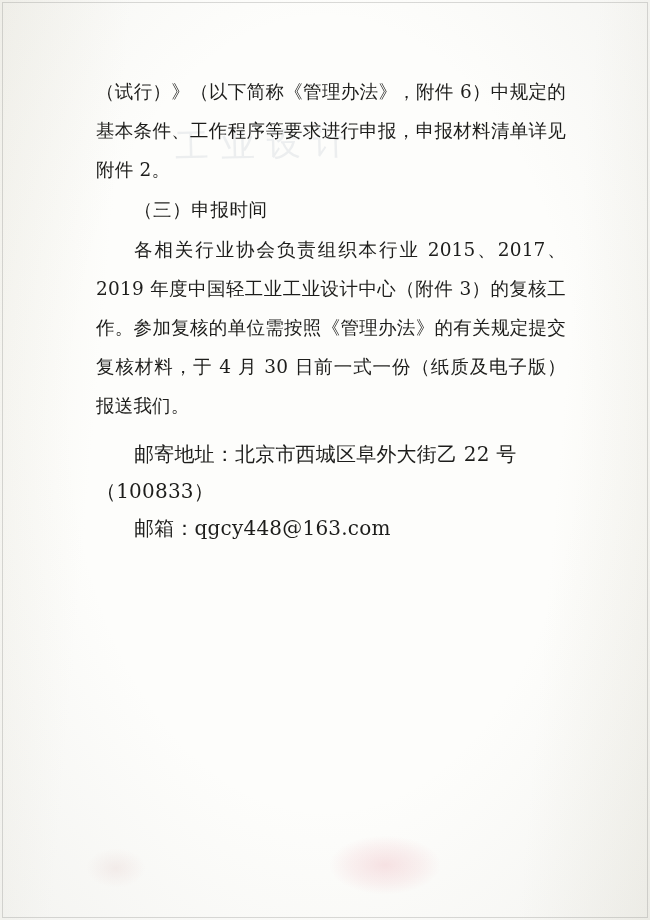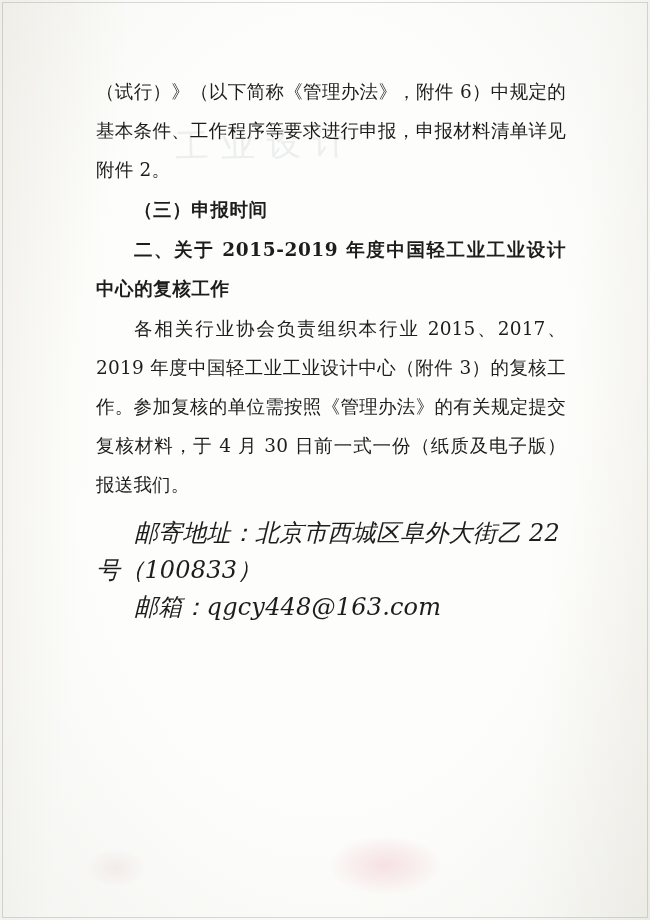--- a/index.html
+++ b/index.html
@@ -92,33 +92,32 @@
     text-justify: inter-ideograph;
     letter-spacing: 0.2px;
     font-family: "DejaVu Serif", "Liberation Serif", serif;
   }
 
   p.indent {
     text-indent: 38px;
   }
 
   p.heading {
-    font-weight: bold;
+    font-weight: normal;
     letter-spacing: 0.6px;
   }
 
   
   .contact-line {
     margin: 0;
-    font-size: 24px;
+    font-size: 20px;
     line-height: 37px;
     color: #1d1d1b;
     text-indent: 38px;
     letter-spacing: 0.2px;
-    font-style: italic;
   }
   .contact-gap {
     height: 10px;
   }
 </style>
 </head>
 <body>
 
 <div id="page">
 
@@ -130,21 +129,20 @@
 
   <div id="content">
 
     <p class="para">（试行）》（以下简称《管理办法》，附件 6）中规定的基本条件、工作程序等要求进行申报，申报材料清单详见附件 2。</p>
 
     <p class="para indent heading">（三）申报时间</p>
 
 
 
 
-    <p class="para indent heading">二、关于 2015-2019 年度中国轻工业工业设计中心的复核工作</p>
 
     <p class="para indent">各相关行业协会负责组织本行业 2015、2017、2019 年度中国轻工业工业设计中心（附件 3）的复核工作。参加复核的单位需按照《管理办法》的有关规定提交复核材料，于 4 月 30 日前一式一份（纸质及电子版）报送我们。</p>
 
     <div class="contact-gap"></div>
 
     <p class="contact-line">邮寄地址：北京市西城区阜外大街乙 22 号（100833）</p>
     <p class="contact-line">邮箱：qgcy448@163.com</p>
 
   </div>
 </div>

